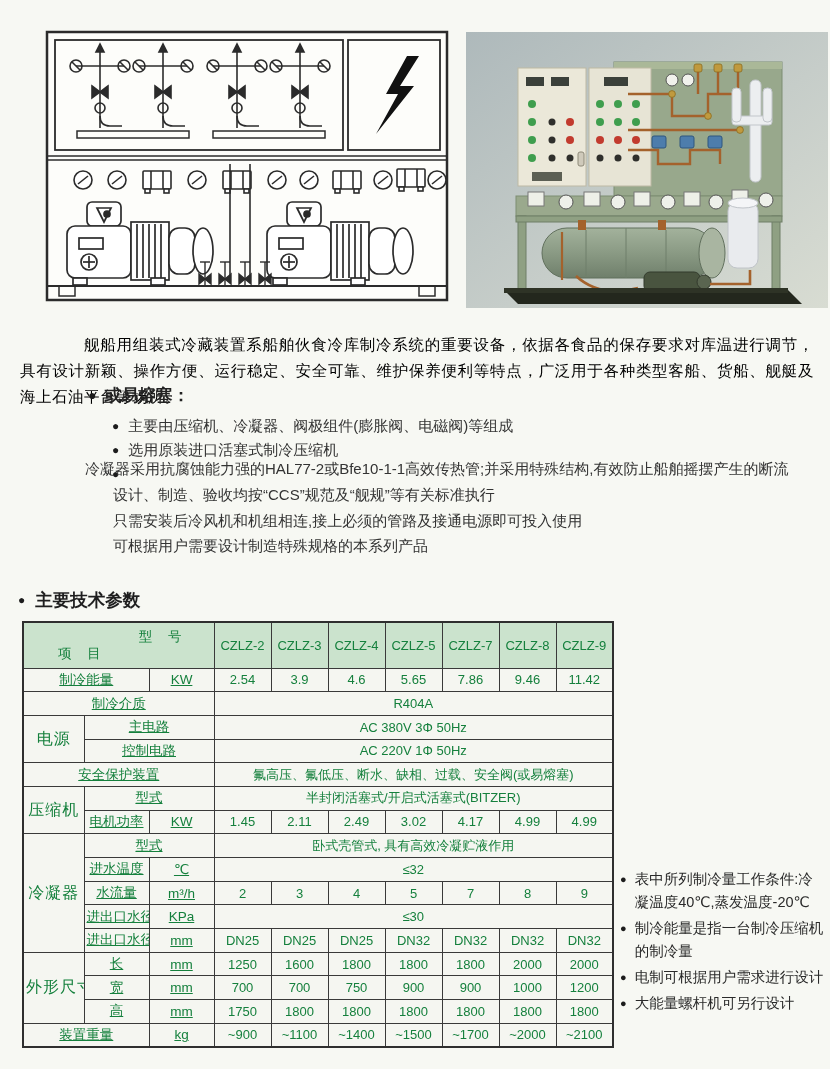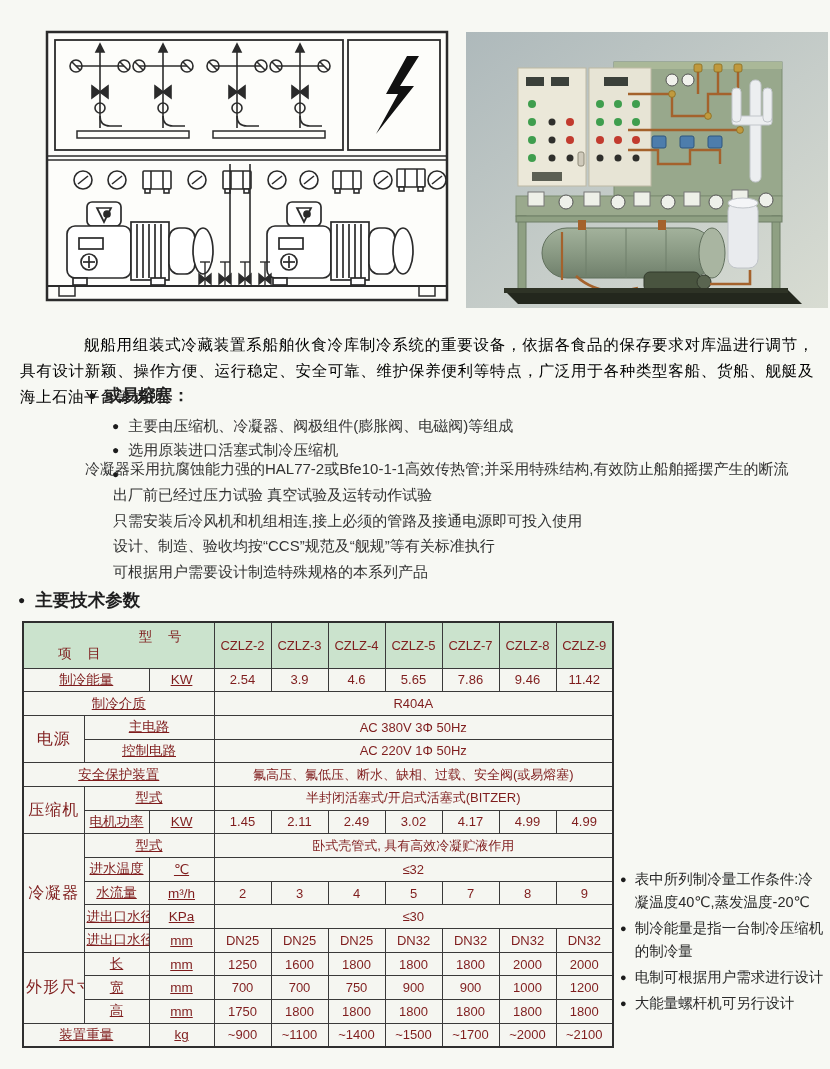--- a/index.html
+++ b/index.html
@@ -39,21 +39,21 @@
   .params-heading {
     position:absolute; left:18px; top:588px;
     display:flex; align-items:center; gap:10px;
     font-size:17.5px; font-weight:bold; color:#1e1e1e;
   }
 
   
   .spec-area { position:absolute; left:22px; top:621px; }
   table.spec {
     border-collapse:collapse; table-layout:fixed; width:590px;
-    font-size:13px; color:#7f1d1d; background:#f5f6f1;
+    font-size:13px; color:#15803d; background:#f5f6f1;
     border:2px solid #2f2f2f;
   }
   table.spec th, table.spec td {
     border:1px solid #3a3a3a; text-align:center; vertical-align:middle;
     padding:1px 2px; height:23.7px; background:#f5f6f1;
     overflow:hidden; white-space:nowrap;
   }
   table.spec thead th { background:#cbe3cd; font-weight:normal; height:46px; font-size:13px; }
   td.lbl { background:#eef2ea; font-size:13.5px;text-decoration:underline; }
   td.grp { background:#eef2ea; font-size:16px; letter-spacing:1px; }
@@ -331,23 +331,22 @@
         <span>选用原装进口活塞式制冷压缩机</span>
       </li>
       <li>
         <span class="bullet">●</span>
       </li>
     </ul>
   </div>
 
   <div class="paras">
     <p class="p-first">冷凝器采用抗腐蚀能力强的HAL77-2或Bfe10-1-1高效传热管;并采用特殊结构,有效防止船舶摇摆产生的断流</p>
-    <p>出厂前已经过压力试验 真空试验及运转动作试验</p>
+    <p>设计、制造、验收均按“CCS”规范及“舰规”等有关标准执行</p>
     <p>只需安装后冷风机和机组相连,接上必须的管路及接通电源即可投入使用</p>
-    <p>设计、制造、验收均按“CCS”规范及“舰规”等有关标准执行</p>
     <p>可根据用户需要设计制造特殊规格的本系列产品</p>
   </div>
 
   <div class="params-heading">
     <span class="bullet">●</span>
     <span>主要技术参数</span>
   </div>
 
   <div class="spec-area">
     <table class="spec">

